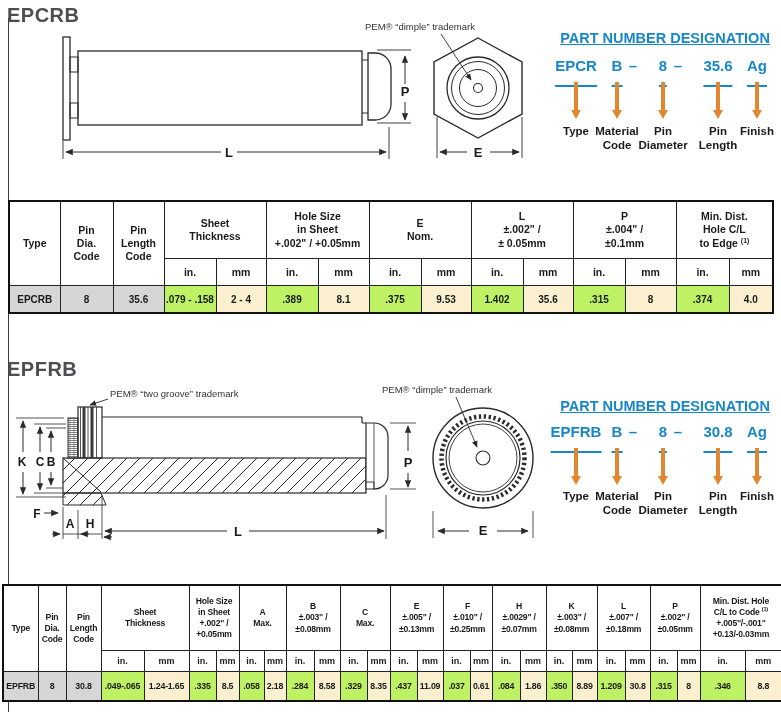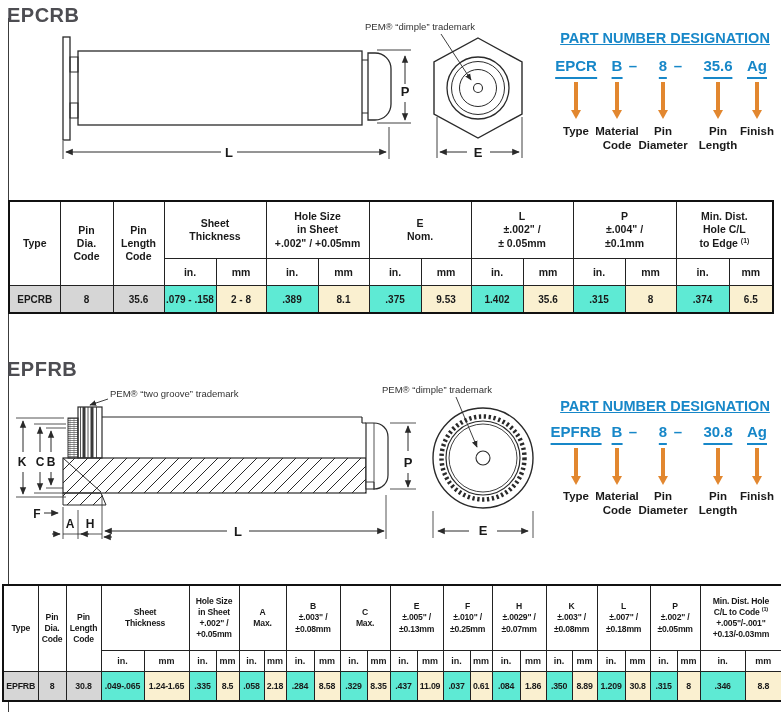--- a/index.html
+++ b/index.html
@@ -7,35 +7,35 @@
         font-family:"Liberation Sans",sans-serif;color:#1a1a1a;}
   .abs{position:absolute;}
   .page-rule{position:absolute;left:8px;top:18px;width:1px;height:694px;background:#3c3c3c;}
   .sec-heading{position:absolute;margin:0;font-size:20px;font-weight:bold;color:#4d4d52;letter-spacing:0.5px;}
   
   .pnd{position:absolute;width:236px;height:150px;}
   .pnd-title{position:absolute;top:0;left:0;right:-6px;text-align:center;font-weight:bold;
              font-size:14.5px;color:#1787c8;text-decoration:underline;white-space:nowrap;}
   .pnd-code{position:absolute;transform:translateX(-50%);font-weight:bold;font-size:15px;
             color:#1787c8;white-space:nowrap;line-height:1;}
-  .pnd-code.u{border-bottom:2px solid #1787c8;padding-bottom:4px;}
+  .pnd-code.u{border-bottom:2px solid #1787c8;padding-bottom:12px;}
   .pnd-arrow{position:absolute;transform:translateX(-50%);width:10px;}
   .pnd-arrow .shaft{width:3.5px;height:28px;margin:0 auto;background:#e2872f;}
   .pnd-arrow .head{width:0;height:0;margin:0 auto;border-left:5.5px solid transparent;
                    border-right:5.5px solid transparent;border-top:9px solid #e2872f;}
   .pnd-label{position:absolute;transform:translateX(-50%);text-align:center;font-weight:bold;
              font-size:11.5px;line-height:1.2;color:#1a1a1a;}
   .pre{white-space:pre-line;}
   
   table.t{position:absolute;border-collapse:collapse;table-layout:fixed;background:#fff;
           border:2px solid #111;}
   table.t th,table.t td{border:1px solid #222;text-align:center;vertical-align:middle;
           padding:0;overflow:hidden;}
   table.t th{font-weight:bold;background:#fff;}
-  .c-in{background:#5eead4;}
+  .c-in{background:#bef264;}
   .c-mm{background:#faf0d0;}
   .c-gray{background:#d6d6d6;}
   table.t1{left:8px;top:200px;width:764px;}
   table.t1 tr.h1 th{height:56px;font-size:10.5px;line-height:1.25;}
   table.t1 tr.hs th{height:26px;font-size:10.5px;}
   table.t1 tr.dr td{height:26px;font-size:10px;font-weight:bold;}
   table.t2{left:2px;top:584px;width:777px;}
   table.t2 tr.h1 th{height:64px;font-size:8.6px;line-height:1.3;letter-spacing:-0.2px;}
   table.t2 tr.hs th{height:20px;font-size:9px;}
   table.t2 tr.dr td{height:28px;font-size:8.8px;font-weight:bold;letter-spacing:-0.2px;}
@@ -185,31 +185,31 @@
       <th class="c-in">in.</th>
           <th class="c-mm">mm</th>
       <th class="c-in">in.</th>
           <th class="c-mm">mm</th>
     </tr>
     <tr class="dr">
       <td class="c-gray">EPCRB</td>
       <td class="c-gray">8</td>
       <td class="c-gray">35.6</td>
       <td class="c-in">.079 - .158</td>
-      <td class="c-mm">2 - 8</td>
+      <td class="c-mm">2 - 4</td>
       <td class="c-in">.389</td>
       <td class="c-mm">8.1</td>
       <td class="c-in">.375</td>
       <td class="c-mm">9.53</td>
       <td class="c-in">1.402</td>
       <td class="c-mm">35.6</td>
       <td class="c-in">.315</td>
       <td class="c-mm">8</td>
       <td class="c-in">.374</td>
-      <td class="c-mm">6.5</td>
+      <td class="c-mm">4.0</td>
     </tr>
   </tbody>
     </table>
 
   <h2 class="sec-heading" style="left:7px;top:358px;">EPFRB</h2>
 
   <svg class="abs" style="left:0;top:348px;" width="560" height="236" viewBox="0 348 560 236">
     <defs>
       <pattern id="ht" patternUnits="userSpaceOnUse" width="13" height="13">
         <path d="M-1,14 L14,-1" stroke="#2a2a2a" stroke-width="1" fill="none"></path>

